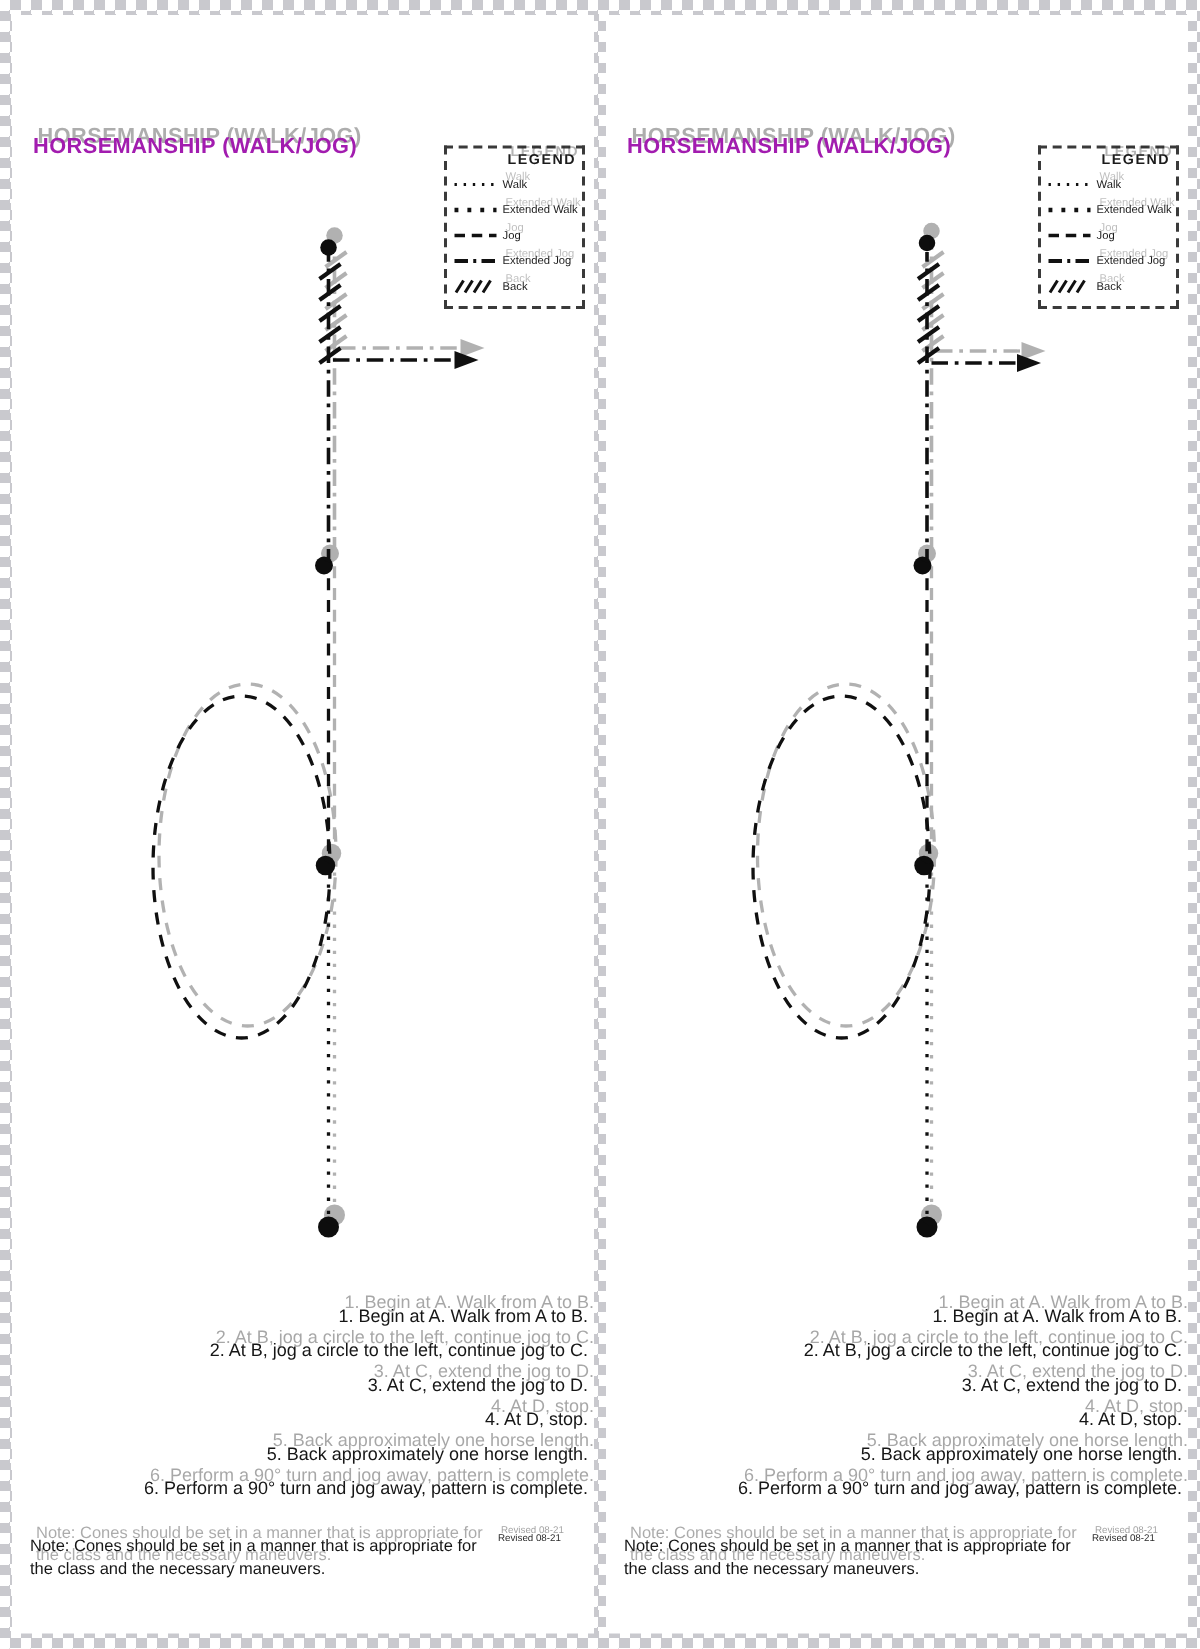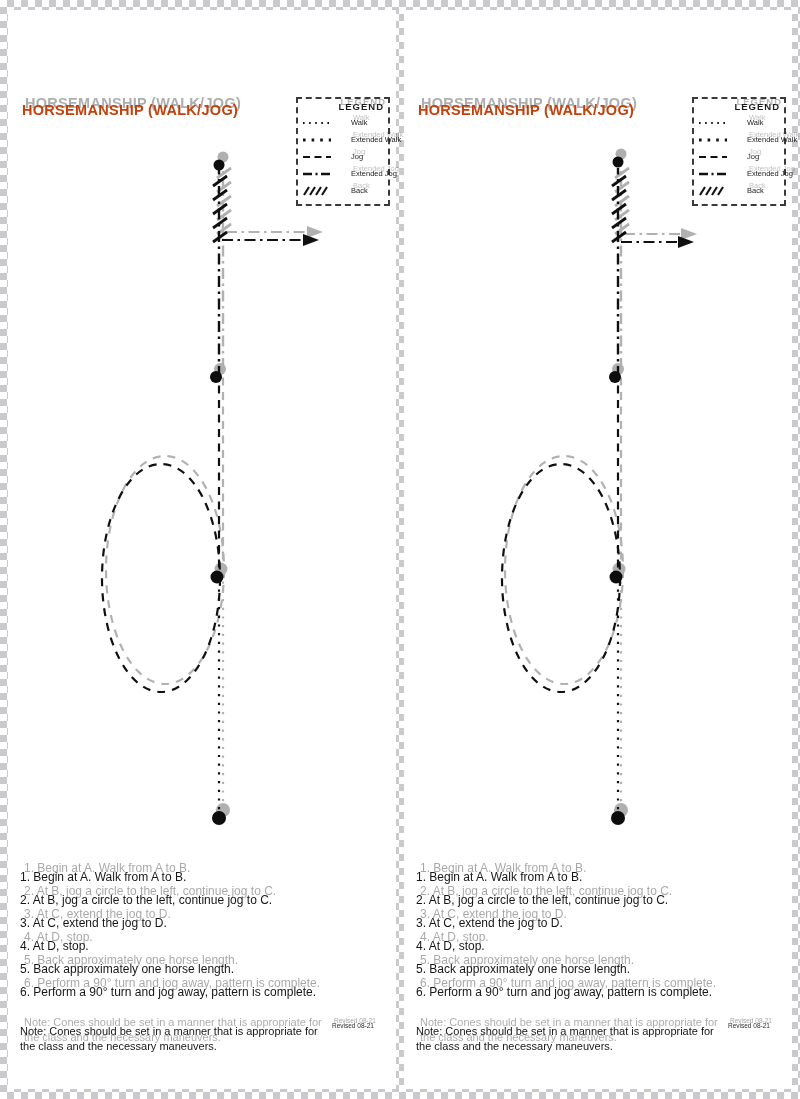--- a/index.html
+++ b/index.html
@@ -13,51 +13,50 @@
   }
   .page{
     position:absolute;top:10px;width:388px;height:1079px;
     background:#ffffff;
   }
   #page-left{left:8px;}
   #page-right{left:404px;}
 
   .pattern-title{
     position:absolute;left:14px;top:80px;
-    font-size:14.5px;font-weight:700;letter-spacing:.3px;color:#c2410c;
+    font-size:14.5px;font-weight:700;letter-spacing:.3px;color:#a21caf;
     text-shadow:3px -7px 0 rgba(40,40,40,.38);
     white-space:nowrap;
-    margin-top:12px;
   }
 
   .legend{
     position:absolute;left:288px;top:87px;width:94px;
     border:2px dashed #3a3a3a;
     padding:2px 4px 5px 4px;
     background:rgba(255,255,255,.85);
     box-sizing:border-box;
   }
   .legend-title{
     text-align:right;font-size:9.5px;font-weight:700;letter-spacing:1px;
     text-shadow:2px -5px 0 rgba(40,40,40,.35);
     margin-bottom:2px;
   }
   .legend-row{display:flex;align-items:center;height:17px;}
   .legend-sample{flex:0 0 30px;height:12px;}
   .legend-label{
-    font-size:7.5px;margin-left:19px;line-height:8px;
+    font-size:7.5px;margin-left:3px;line-height:8px;
     text-shadow:2px -5px 0 rgba(40,40,40,.3);
     white-space:nowrap;
   }
 
   .pattern-svg{position:absolute;left:0;top:0;}
 
   .instructions{
     position:absolute;left:12px;top:856px;width:372px;
-    font-size:12px;color:#161616;
+    font-size:12px;color:#161616;text-align:right;
   }
   .instruction-item{
     line-height:23px;white-space:nowrap;
     text-shadow:4px -9px 0 rgba(45,45,45,.42);
   }
   .note-text{
     position:absolute;left:12px;top:1014px;width:312px;
     font-size:11px;line-height:15px;color:#161616;
     text-shadow:4px -9px 0 rgba(45,45,45,.4);
   }

